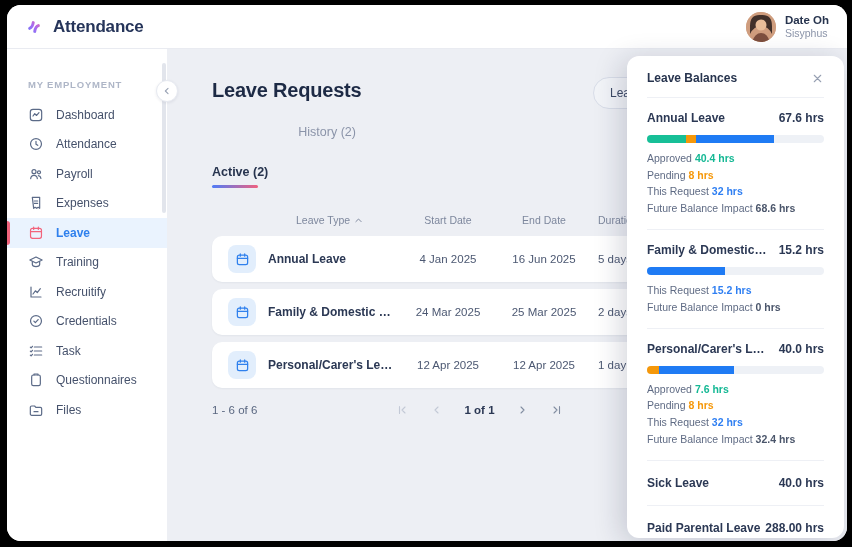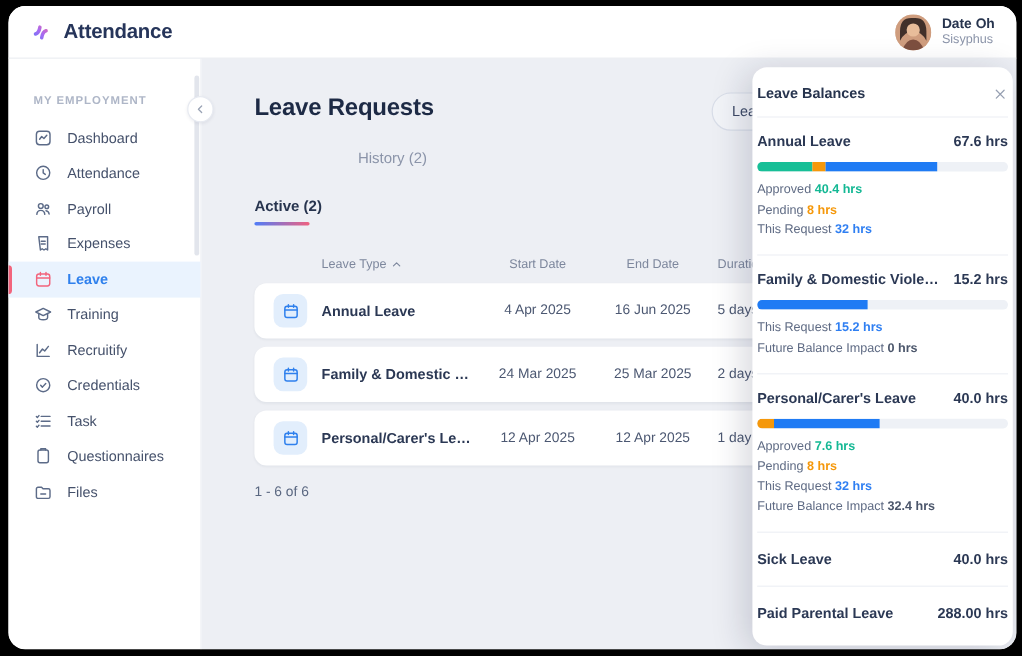--- a/index.html
+++ b/index.html
@@ -38,36 +38,36 @@
   .pill { position:absolute; left:425px; top:28px; background:#f2f4f8; border:1px solid #d8dde8; border-radius:17px; padding:8px 16px; font-size:12px; color:#3d4a66; white-space:nowrap; cursor:pointer; }
 
   .tabs { display:flex; gap:30px; margin-top:23px; }
   .tab { font-size:12.5px; color:#8b94a9; padding-bottom:9px; position:relative; cursor:pointer; }
   .tab.active { color:#27344e; font-weight:700;margin-top:40px; }
   .tab.active::after { content:""; position:absolute; left:0; bottom:0; width:46px; height:3px; border-radius:2px; background:linear-gradient(90deg,#4f7cf7,#f0617f); }
 
   .table { width:462px; margin-top:26px; }
   .thead { display:grid; grid-template-columns:28px minmax(0,1fr) 84px 84px 60px; gap:12px; padding:0 16px; font-size:10.5px; color:#7d879d; margin-bottom:10px; align-items:center; }
   .thead .c-date { text-align:center; }
-  .th-sort { display:inline-flex; align-items:center; gap:4px; cursor:pointer; }
+  .th-sort { display:inline-flex; align-items:center; gap:4px; cursor:pointer;margin-left:28px; }
   .row-card { display:grid; grid-template-columns:28px minmax(0,1fr) 84px 84px 60px; gap:12px; align-items:center; background:#fff; border-radius:10px; height:46px; padding:0 16px; margin-bottom:7px; box-shadow:0 1px 2px rgba(20,30,60,.05); cursor:pointer; }
   .cal-chip { width:28px; height:28px; border-radius:8px; background:#e2eefc; display:flex; align-items:center; justify-content:center; color:#2f80ed; }
   .cell-type { font-size:12px; color:#2b3854; font-weight:600; white-space:nowrap; overflow:hidden; text-overflow:ellipsis; }
   .cell-date { font-size:11.5px; color:#4c5872; text-align:center; white-space:nowrap; }
   .cell-dur { font-size:11.5px; color:#4c5872; text-align:left; white-space:nowrap; }
 
   .pager { width:462px; display:flex; align-items:flex-start; margin-top:16px; position:relative; height:20px; }
   .pager-range { font-size:11.5px; color:#5a6780; }
   .pager-ctrl { position:absolute; left:50%; transform:translateX(-28%); display:flex; align-items:center; gap:22px; }
   .pg-btn { color:#c3c9d6; display:flex; align-items:center; cursor:pointer; }
   .pg-btn.dark { color:#828da1; }
   .pg-page { font-size:11.5px; font-weight:700; color:#2b3854; }
 
   
-  .panel { position:absolute; top:51px; left:620px; right:3px; bottom:3px; background:#fff; border-radius:12px; box-shadow:-6px 4px 28px rgba(20,30,60,.18); padding:0 4px; overflow:hidden; z-index:10; }
+  .panel { position:absolute; top:51px; left:620px; right:3px; bottom:3px; background:#fff; border-radius:12px; box-shadow:-6px 4px 28px rgba(20,30,60,.18); padding:0 20px; overflow:hidden; z-index:10; }
   .panel-head { display:flex; align-items:center; justify-content:space-between; padding:15px 0 12px; border-bottom:1px solid #eef0f5; }
   .panel-title { font-size:12px; font-weight:700; color:#27344e; }
   .close-btn { color:#97a0b2; display:flex; cursor:pointer; }
 
   .sec { padding:13px 0 14px; border-bottom:1px solid #eef0f5; }
   .sec:last-child { border-bottom:none; }
   .sec-top { display:flex; align-items:baseline; justify-content:space-between; gap:10px; }
   .sec-name { font-size:12px; font-weight:700; color:#2b3854; flex:1; min-width:0; white-space:nowrap; overflow:hidden; text-overflow:ellipsis; }
   .sec-total { font-size:12px; font-weight:700; color:#2b3854; white-space:nowrap; }
   .bar { margin-top:10px; height:8px; border-radius:99px; background:#eef1f6; overflow:hidden; display:flex; }
@@ -237,21 +237,21 @@
           </div>
 
           <div class="row-card">
             <span class="cal-chip">
                 <svg width="15" height="15" viewBox="0 0 24 24" fill="none" stroke="currentColor" stroke-width="2" stroke-linecap="round">
                   <rect x="3.8" y="5" width="16.4" height="15" rx="3"></rect>
                   <path d="M3.8 10h16.4M8.5 3v3.6M15.5 3v3.6"></path>
                 </svg>
               </span>
             <span class="cell-type">Annual Leave</span>
-            <span class="cell-date">4 Apr 2025</span>
+            <span class="cell-date">4 Jan 2025</span>
             <span class="cell-date">16 Jun 2025</span>
             <span class="cell-dur">5 days</span>
           </div>
 
           <div class="row-card">
             <span class="cal-chip">
                 <svg width="15" height="15" viewBox="0 0 24 24" fill="none" stroke="currentColor" stroke-width="2" stroke-linecap="round">
                   <rect x="3.8" y="5" width="16.4" height="15" rx="3"></rect>
                   <path d="M3.8 10h16.4M8.5 3v3.6M15.5 3v3.6"></path>
                 </svg>
@@ -270,20 +270,43 @@
                 </svg>
               </span>
             <span class="cell-type">Personal/Carer's Leave</span>
             <span class="cell-date">12 Apr 2025</span>
             <span class="cell-date">12 Apr 2025</span>
             <span class="cell-dur">1 day</span>
           </div>
 
           <div class="pager">
             <span class="pager-range">1 - 6 of 6</span>
+            <span class="pager-ctrl">
+              <span class="pg-btn">
+                  <svg width="12" height="12" viewBox="0 0 24 24" fill="none" stroke="currentColor" stroke-width="2.2" stroke-linecap="round" stroke-linejoin="round">
+                    <path d="M6 5v14M17 6l-6 6 6 6"></path>
+                  </svg>
+                </span>
+              <span class="pg-btn">
+                  <svg width="12" height="12" viewBox="0 0 24 24" fill="none" stroke="currentColor" stroke-width="2.2" stroke-linecap="round" stroke-linejoin="round">
+                    <path d="M15 6l-6 6 6 6"></path>
+                  </svg>
+                </span>
+              <span class="pg-page">1 of 1</span>
+              <span class="pg-btn dark">
+                  <svg width="12" height="12" viewBox="0 0 24 24" fill="none" stroke="currentColor" stroke-width="2.2" stroke-linecap="round" stroke-linejoin="round">
+                    <path d="M9 6l6 6-6 6"></path>
+                  </svg>
+                </span>
+              <span class="pg-btn dark">
+                  <svg width="12" height="12" viewBox="0 0 24 24" fill="none" stroke="currentColor" stroke-width="2.2" stroke-linecap="round" stroke-linejoin="round">
+                    <path d="M18 19V5M7 6l6 6-6 6"></path>
+                  </svg>
+                </span>
+            </span>
           </div>
         </div>
       </main>
     </div>
 
     <aside class="panel">
       <div class="panel-head">
         <span class="panel-title">Leave Balances</span>
         <span class="close-btn">
           <svg width="13" height="13" viewBox="0 0 24 24" fill="none" stroke="currentColor" stroke-width="2" stroke-linecap="round">
@@ -299,20 +322,21 @@
         </div>
         <div class="bar">
           <i style="width: 22%; background: rgb(23, 191, 151);"></i>
           <i style="width: 5.5%; background: rgb(245, 152, 11);"></i>
           <i style="width: 44.5%; background: rgb(31, 123, 244);"></i>
         </div>
         <div class="details">
           <div class="dline"><span>Approved</span> <b style="color: rgb(20, 184, 148);">40.4 hrs</b></div>
           <div class="dline"><span>Pending</span> <b style="color: rgb(245, 152, 11);">8 hrs</b></div>
           <div class="dline"><span>This Request</span> <b style="color: rgb(47, 127, 242);">32 hrs</b></div>
+          <div class="dline"><span>Future Balance Impact</span> <b style="color: rgb(75, 86, 107);">68.6 hrs</b></div>
         </div>
       </div>
 
       <div class="sec">
         <div class="sec-top">
           <span class="sec-name">Family &amp; Domestic Violence Leave</span>
           <span class="sec-total">15.2 hrs</span>
         </div>
         <div class="bar">
           <i style="width: 44%; background: rgb(31, 123, 244);"></i>

